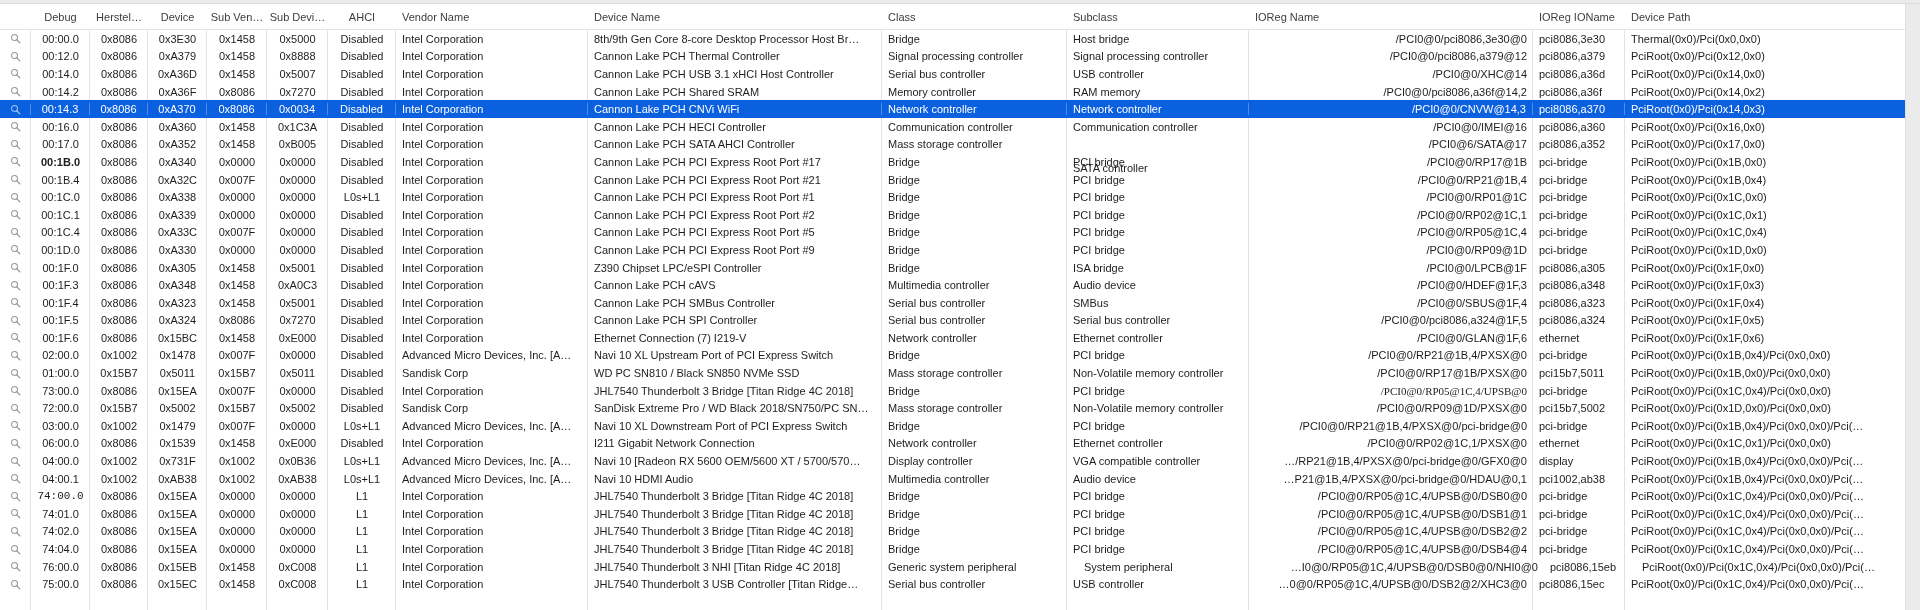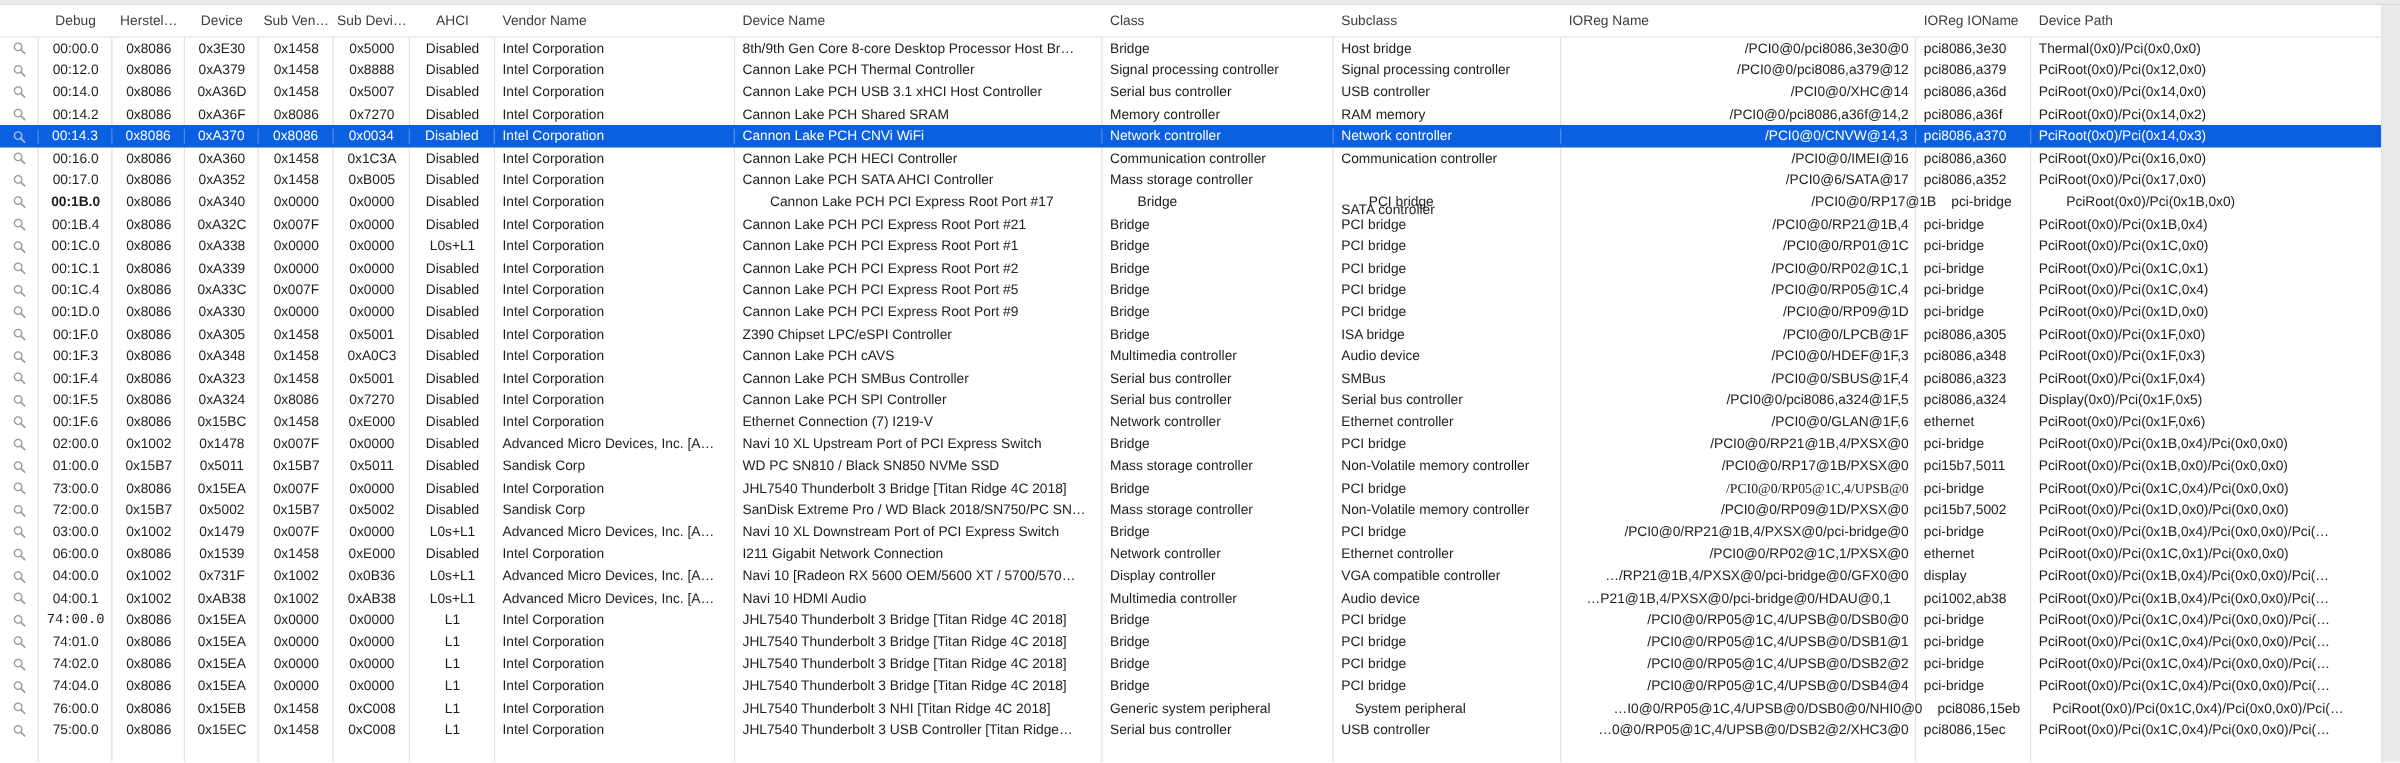--- a/index.html
+++ b/index.html
@@ -217,21 +217,21 @@
             <line x1="7.5" y1="7.5" x2="10.6" y2="10.6" stroke="currentColor" stroke-width="1.4" stroke-linecap="round"></line>
           </svg>
         </div>
         <div class="cell al-center" style="width: 59px; font-weight: bold;">00:1B.0</div>
         <div class="cell al-center" style="width: 58px;">0x8086</div>
         <div class="cell al-center" style="width: 59px;">0xA340</div>
         <div class="cell al-center" style="width: 60px;">0x0000</div>
         <div class="cell al-center" style="width: 61px;">0x0000</div>
         <div class="cell al-center" style="width: 68px;">Disabled</div>
         <div class="cell al-left" style="width: 192px;">Intel Corporation</div>
-        <div class="cell al-left" style="width: 294px; margin-left: 22px;">Cannon Lake PCH PCI Express Root Port #17</div>
+        <div class="cell al-left" style="width: 294px;">Cannon Lake PCH PCI Express Root Port #17</div>
         <div class="cell al-left" style="width: 185px;">Bridge</div>
         <div class="cell al-left" style="width: 182px;">PCI bridge</div>
         <div class="cell al-right" style="width: 284px;">/PCI0@0/RP17@1B</div>
         <div class="cell al-left" style="width: 92px;">pci-bridge</div>
         <div class="cell al-left" style="width: 280px;">PciRoot(0x0)/Pci(0x1B,0x0)</div>
       </div>
       <div class="row">
         <div class="cell al-center icon-cell" style="width: 31px;">
           <svg viewBox="0 0 12 12" width="11" height="11">
             <circle cx="4.9" cy="4.9" r="3.3" fill="none" stroke="currentColor" stroke-width="1.2"></circle>
@@ -411,21 +411,21 @@
         <div class="cell al-center" style="width: 59px;">0xA324</div>
         <div class="cell al-center" style="width: 60px;">0x8086</div>
         <div class="cell al-center" style="width: 61px;">0x7270</div>
         <div class="cell al-center" style="width: 68px;">Disabled</div>
         <div class="cell al-left" style="width: 192px;">Intel Corporation</div>
         <div class="cell al-left" style="width: 294px;">Cannon Lake PCH SPI Controller</div>
         <div class="cell al-left" style="width: 185px;">Serial bus controller</div>
         <div class="cell al-left" style="width: 182px;">Serial bus controller</div>
         <div class="cell al-right" style="width: 284px;">/PCI0@0/pci8086,a324@1F,5</div>
         <div class="cell al-left" style="width: 92px;">pci8086,a324</div>
-        <div class="cell al-left" style="width: 280px;">Display(0x0)/Pci(0x1F,0x5)</div>
+        <div class="cell al-left" style="width: 280px;">PciRoot(0x0)/Pci(0x1F,0x5)</div>
       </div>
       <div class="row">
         <div class="cell al-center icon-cell" style="width: 31px;">
           <svg viewBox="0 0 12 12" width="11" height="11">
             <circle cx="4.9" cy="4.9" r="3.3" fill="none" stroke="currentColor" stroke-width="1.2"></circle>
             <line x1="7.5" y1="7.5" x2="10.6" y2="10.6" stroke="currentColor" stroke-width="1.4" stroke-linecap="round"></line>
           </svg>
         </div>
         <div class="cell al-center" style="width: 59px;">00:1F.6</div>
         <div class="cell al-center" style="width: 58px;">0x8086</div>
@@ -598,21 +598,21 @@
         <div class="cell al-center" style="width: 59px;">04:00.1</div>
         <div class="cell al-center" style="width: 58px;">0x1002</div>
         <div class="cell al-center" style="width: 59px;">0xAB38</div>
         <div class="cell al-center" style="width: 60px;">0x1002</div>
         <div class="cell al-center" style="width: 61px;">0xAB38</div>
         <div class="cell al-center" style="width: 68px;">L0s+L1</div>
         <div class="cell al-left" style="width: 192px;">Advanced Micro Devices, Inc. [A…</div>
         <div class="cell al-left" style="width: 294px;">Navi 10 HDMI Audio</div>
         <div class="cell al-left" style="width: 185px;">Multimedia controller</div>
         <div class="cell al-left" style="width: 182px;">Audio device</div>
-        <div class="cell al-right" style="width: 284px; text-align: center;">…P21@1B,4/PXSX@0/pci-bridge@0/HDAU@0,1</div>
+        <div class="cell al-right" style="width: 284px;">…P21@1B,4/PXSX@0/pci-bridge@0/HDAU@0,1</div>
         <div class="cell al-left" style="width: 92px;">pci1002,ab38</div>
         <div class="cell al-left" style="width: 280px;">PciRoot(0x0)/Pci(0x1B,0x4)/Pci(0x0,0x0)/Pci(…</div>
       </div>
       <div class="row">
         <div class="cell al-center icon-cell" style="width: 31px;">
           <svg viewBox="0 0 12 12" width="11" height="11">
             <circle cx="4.9" cy="4.9" r="3.3" fill="none" stroke="currentColor" stroke-width="1.2"></circle>
             <line x1="7.5" y1="7.5" x2="10.6" y2="10.6" stroke="currentColor" stroke-width="1.4" stroke-linecap="round"></line>
           </svg>
         </div>

